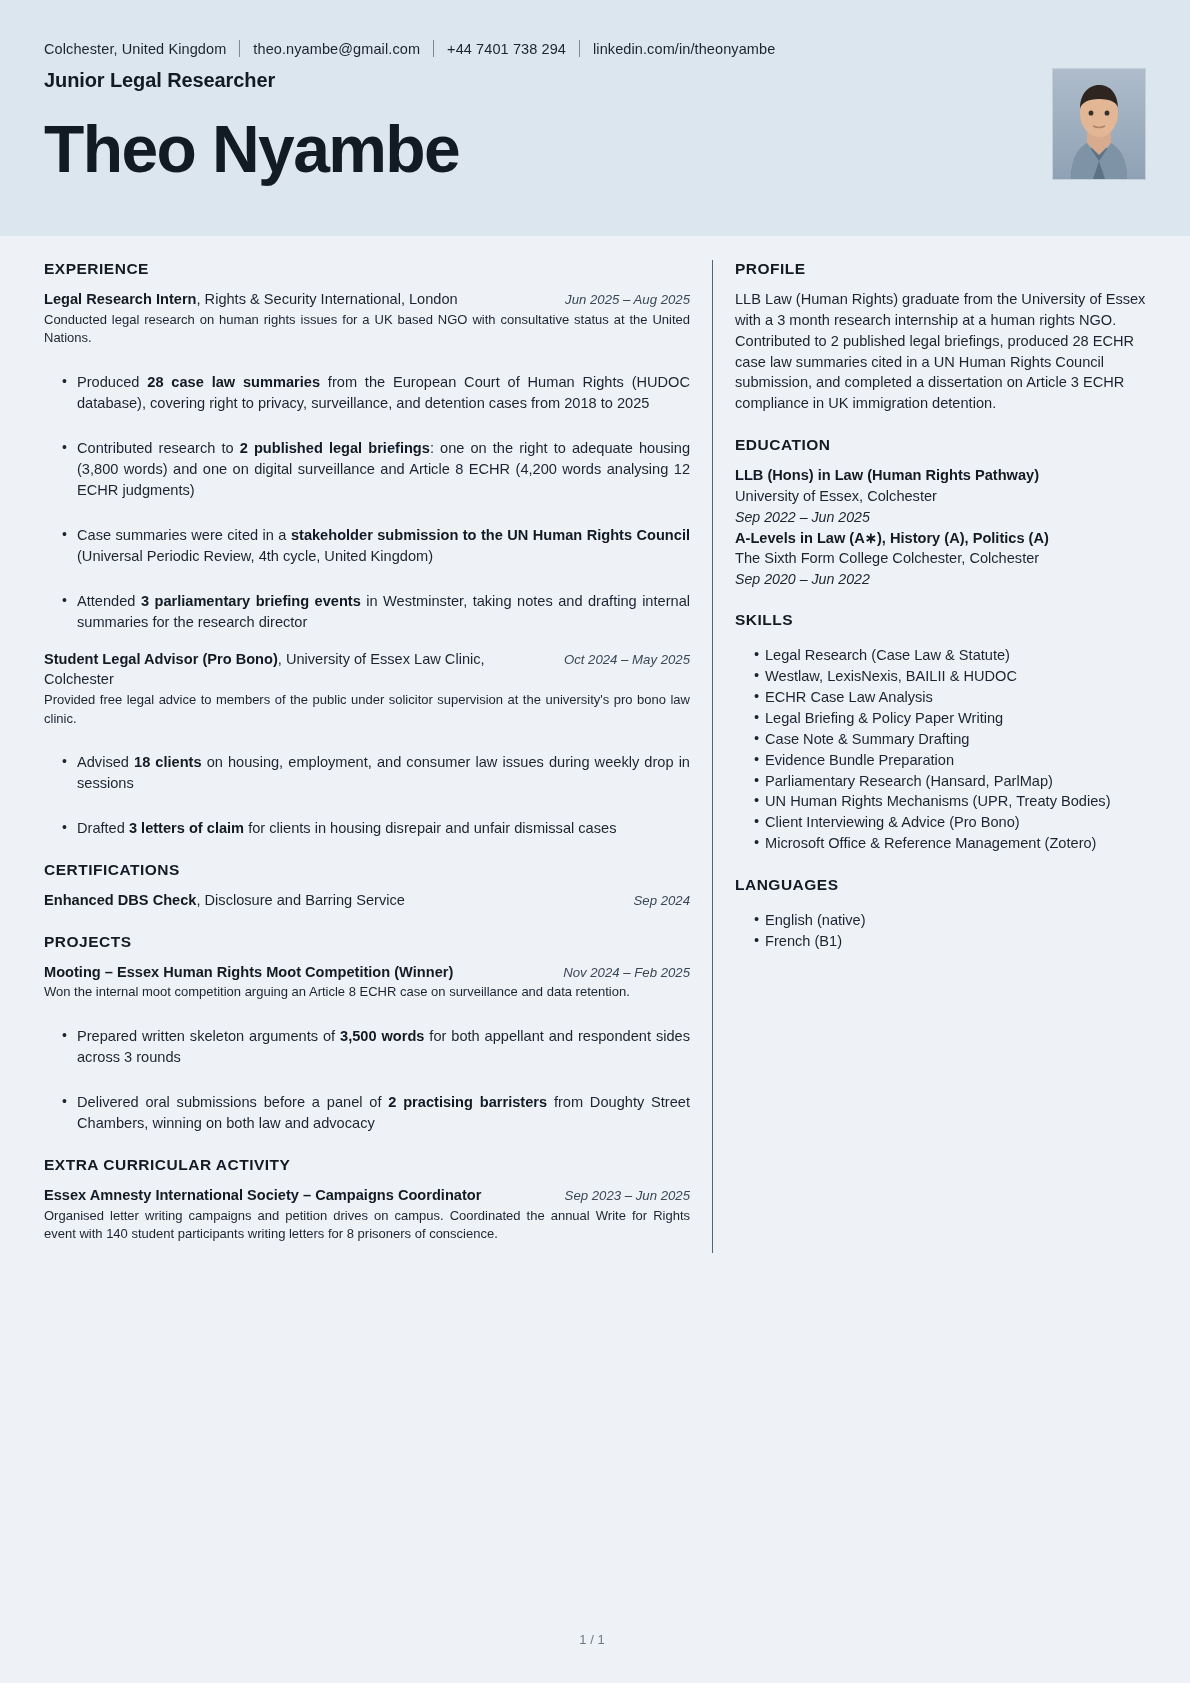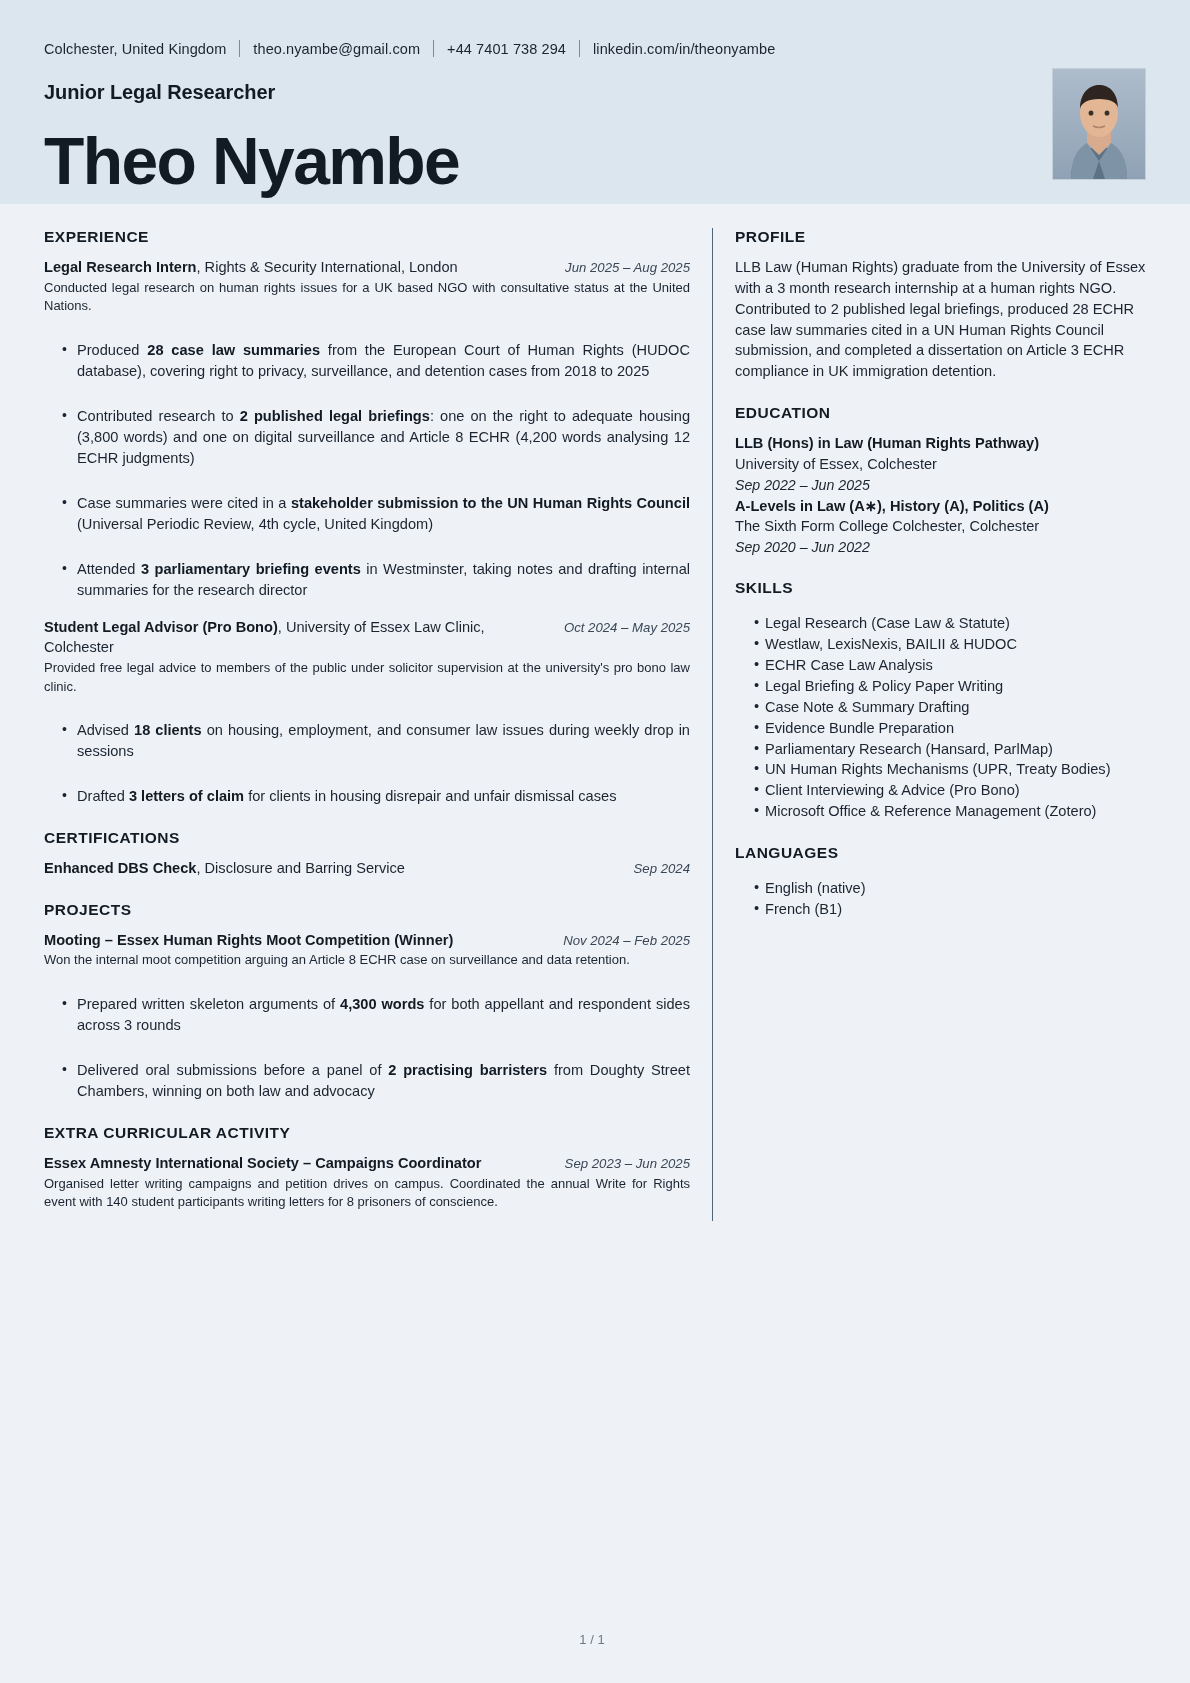--- a/index.html
+++ b/index.html
@@ -19,42 +19,42 @@
     width: 1190px;
     height: 1683px;
     background: #eef2f7;
   }
 
   
   .header {
     position: relative;
     background: #dce6ef;
     padding: 40px 44px 26px 44px;
-    height: 204px;
+    height: 236px;
     box-sizing: border-box;
   }
   .contact-line {
     font-size: 14.5px;
     color: #1b2430;
     letter-spacing: 0.1px;
     display: flex;
     align-items: center;
     gap: 0;
     white-space: nowrap;
   }
   .contact-item { padding: 0 13px; }
   .contact-item:first-child { padding-left: 0; }
   .contact-sep {
     display: inline-block;
     width: 1px;
     height: 17px;
     background: #7c8a99;
   }
   .job-title {
-    margin-top: 24px;
+    margin-top: 12px;
     font-size: 20px;
     font-weight: bold;
     letter-spacing: -0.1px;
     color: #121a24;
   }
   .big-name {
     margin-top: 24px;
     font-size: 66px;
     font-weight: bold;
     letter-spacing: -1.6px;
@@ -306,21 +306,21 @@
       <div class="section">
         <div class="section-title">PROJECTS</div>
         <div id="proj-entries">
             <div class="entry">
               <div class="entry-head">
                 <div class="entry-title"><b>Mooting – Essex Human Rights Moot Competition (Winner)</b></div>
                 <div class="entry-date">Nov 2024 – Feb 2025</div>
               </div>
               <div class="entry-desc">Won the internal moot competition arguing an Article 8 ECHR case on surveillance and data retention.</div>
               <ul class="bullets">
-                <li>Prepared written skeleton arguments of <b>4,300 words</b> for both appellant and respondent sides across 3 rounds</li>
+                <li>Prepared written skeleton arguments of <b>3,500 words</b> for both appellant and respondent sides across 3 rounds</li>
                 <li>Delivered oral submissions before a panel of <b>2 practising barristers</b> from Doughty Street Chambers, winning on both law and advocacy</li>
               </ul>
             </div>
           </div>
       </div>
 
       <div class="section">
         <div class="section-title">EXTRA CURRICULAR ACTIVITY</div>
         <div id="extra-entries">
             <div class="entry">

